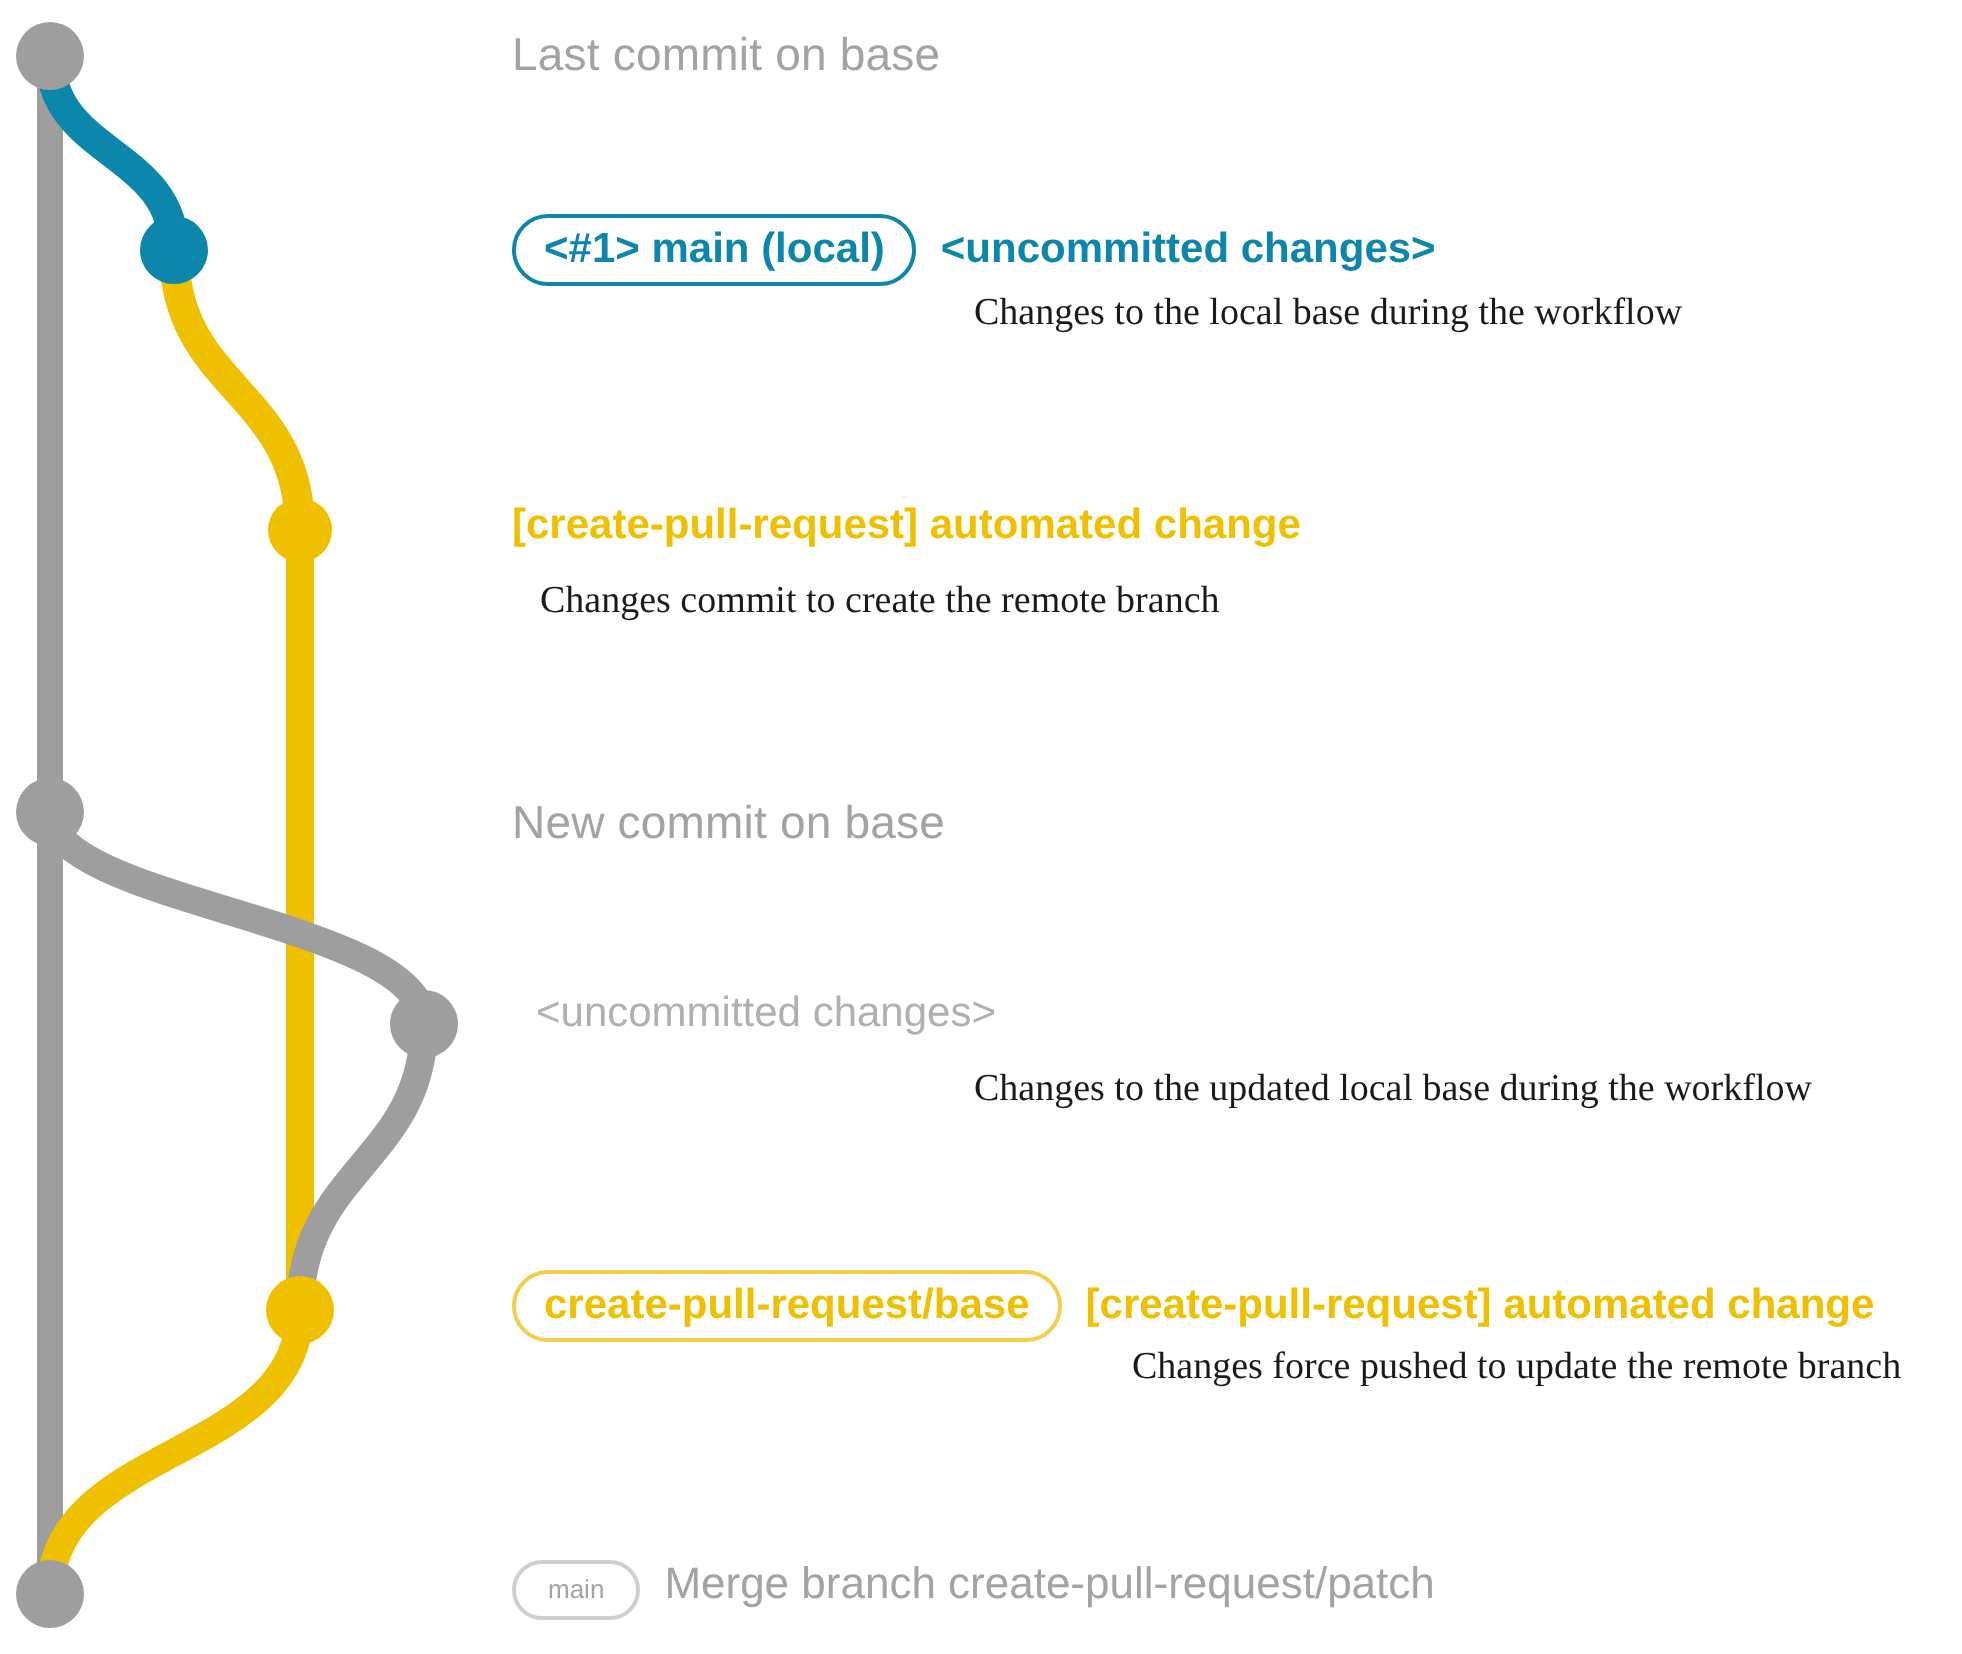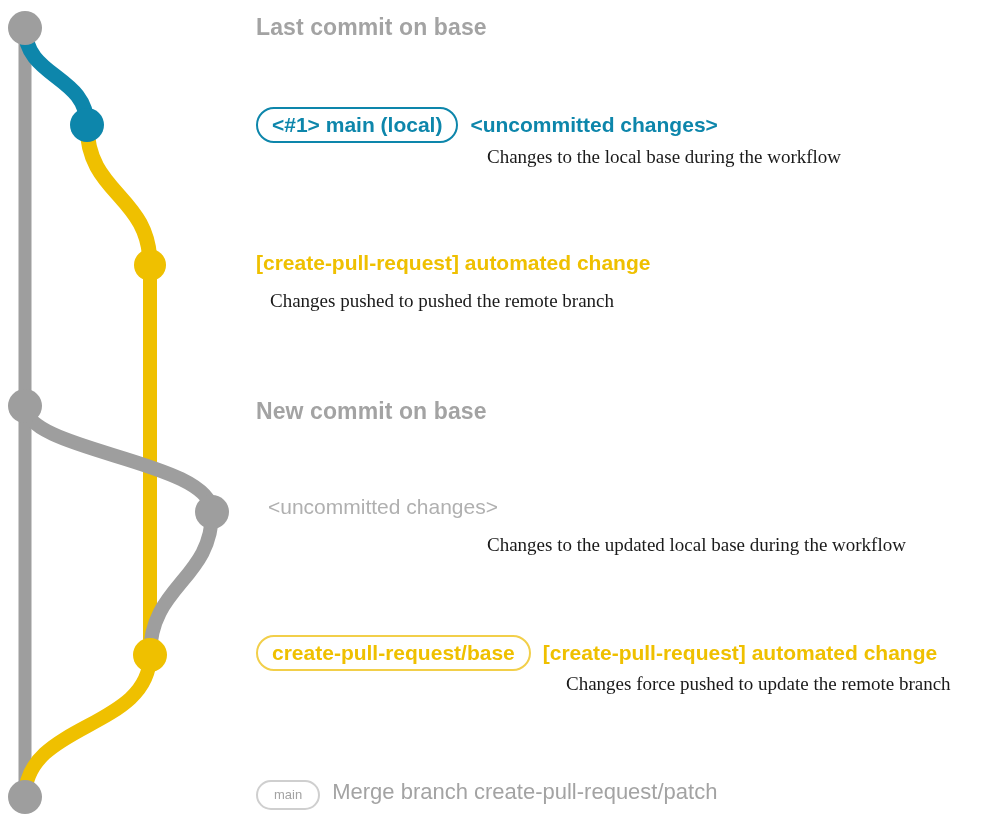--- a/index.html
+++ b/index.html
@@ -28,21 +28,21 @@
   .row {
     position: absolute;
     display: flex;
     align-items: baseline;
     white-space: nowrap;
   }
 
   .heading {
     font-family: "Liberation Sans", sans-serif;
     font-size: 23px;
-    font-weight: 700;
+    font-weight: 400;
     color: #a3a3a3;
     letter-spacing: 0.1px;
   }
 
   .badge {
     display: inline-block;
     border: 2px solid #0d86ab;
     border-radius: 20px;
     padding: 5px 14px 6px 14px;
     font-family: "Liberation Sans", sans-serif;
@@ -128,21 +128,21 @@
 <div class="row" style="left:256px; top:107px;">
   <span class="badge">&lt;#1&gt; main (local)</span>
   <span class="badge-gap"></span>
   <span class="subject blue">&lt;uncommitted changes&gt;</span>
 </div>
 <div class="desc" style="left:487px; top:146px;">Changes to the local base during the workflow</div>
 
 <div class="row" style="left:256px; top:252px;">
   <span class="subject yellow">[create-pull-request] automated change</span>
 </div>
-<div class="desc" style="left:270px; top:290px;">Changes pushed to pushed the remote branch</div>
+<div class="desc" style="left:270px; top:290px;">Changes commit to create the remote branch</div>
 
 <div class="row" style="left:256px; top:398px;">
   <span class="heading">New commit on base</span>
 </div>
 
 <div class="row" style="left:256px; top:496px;">
   <span class="badge-gap"></span>
   <span class="subject gray">&lt;uncommitted changes&gt;</span>
 </div>
 <div class="desc" style="left:487px; top:534px;">Changes to the updated local base during the workflow</div>

